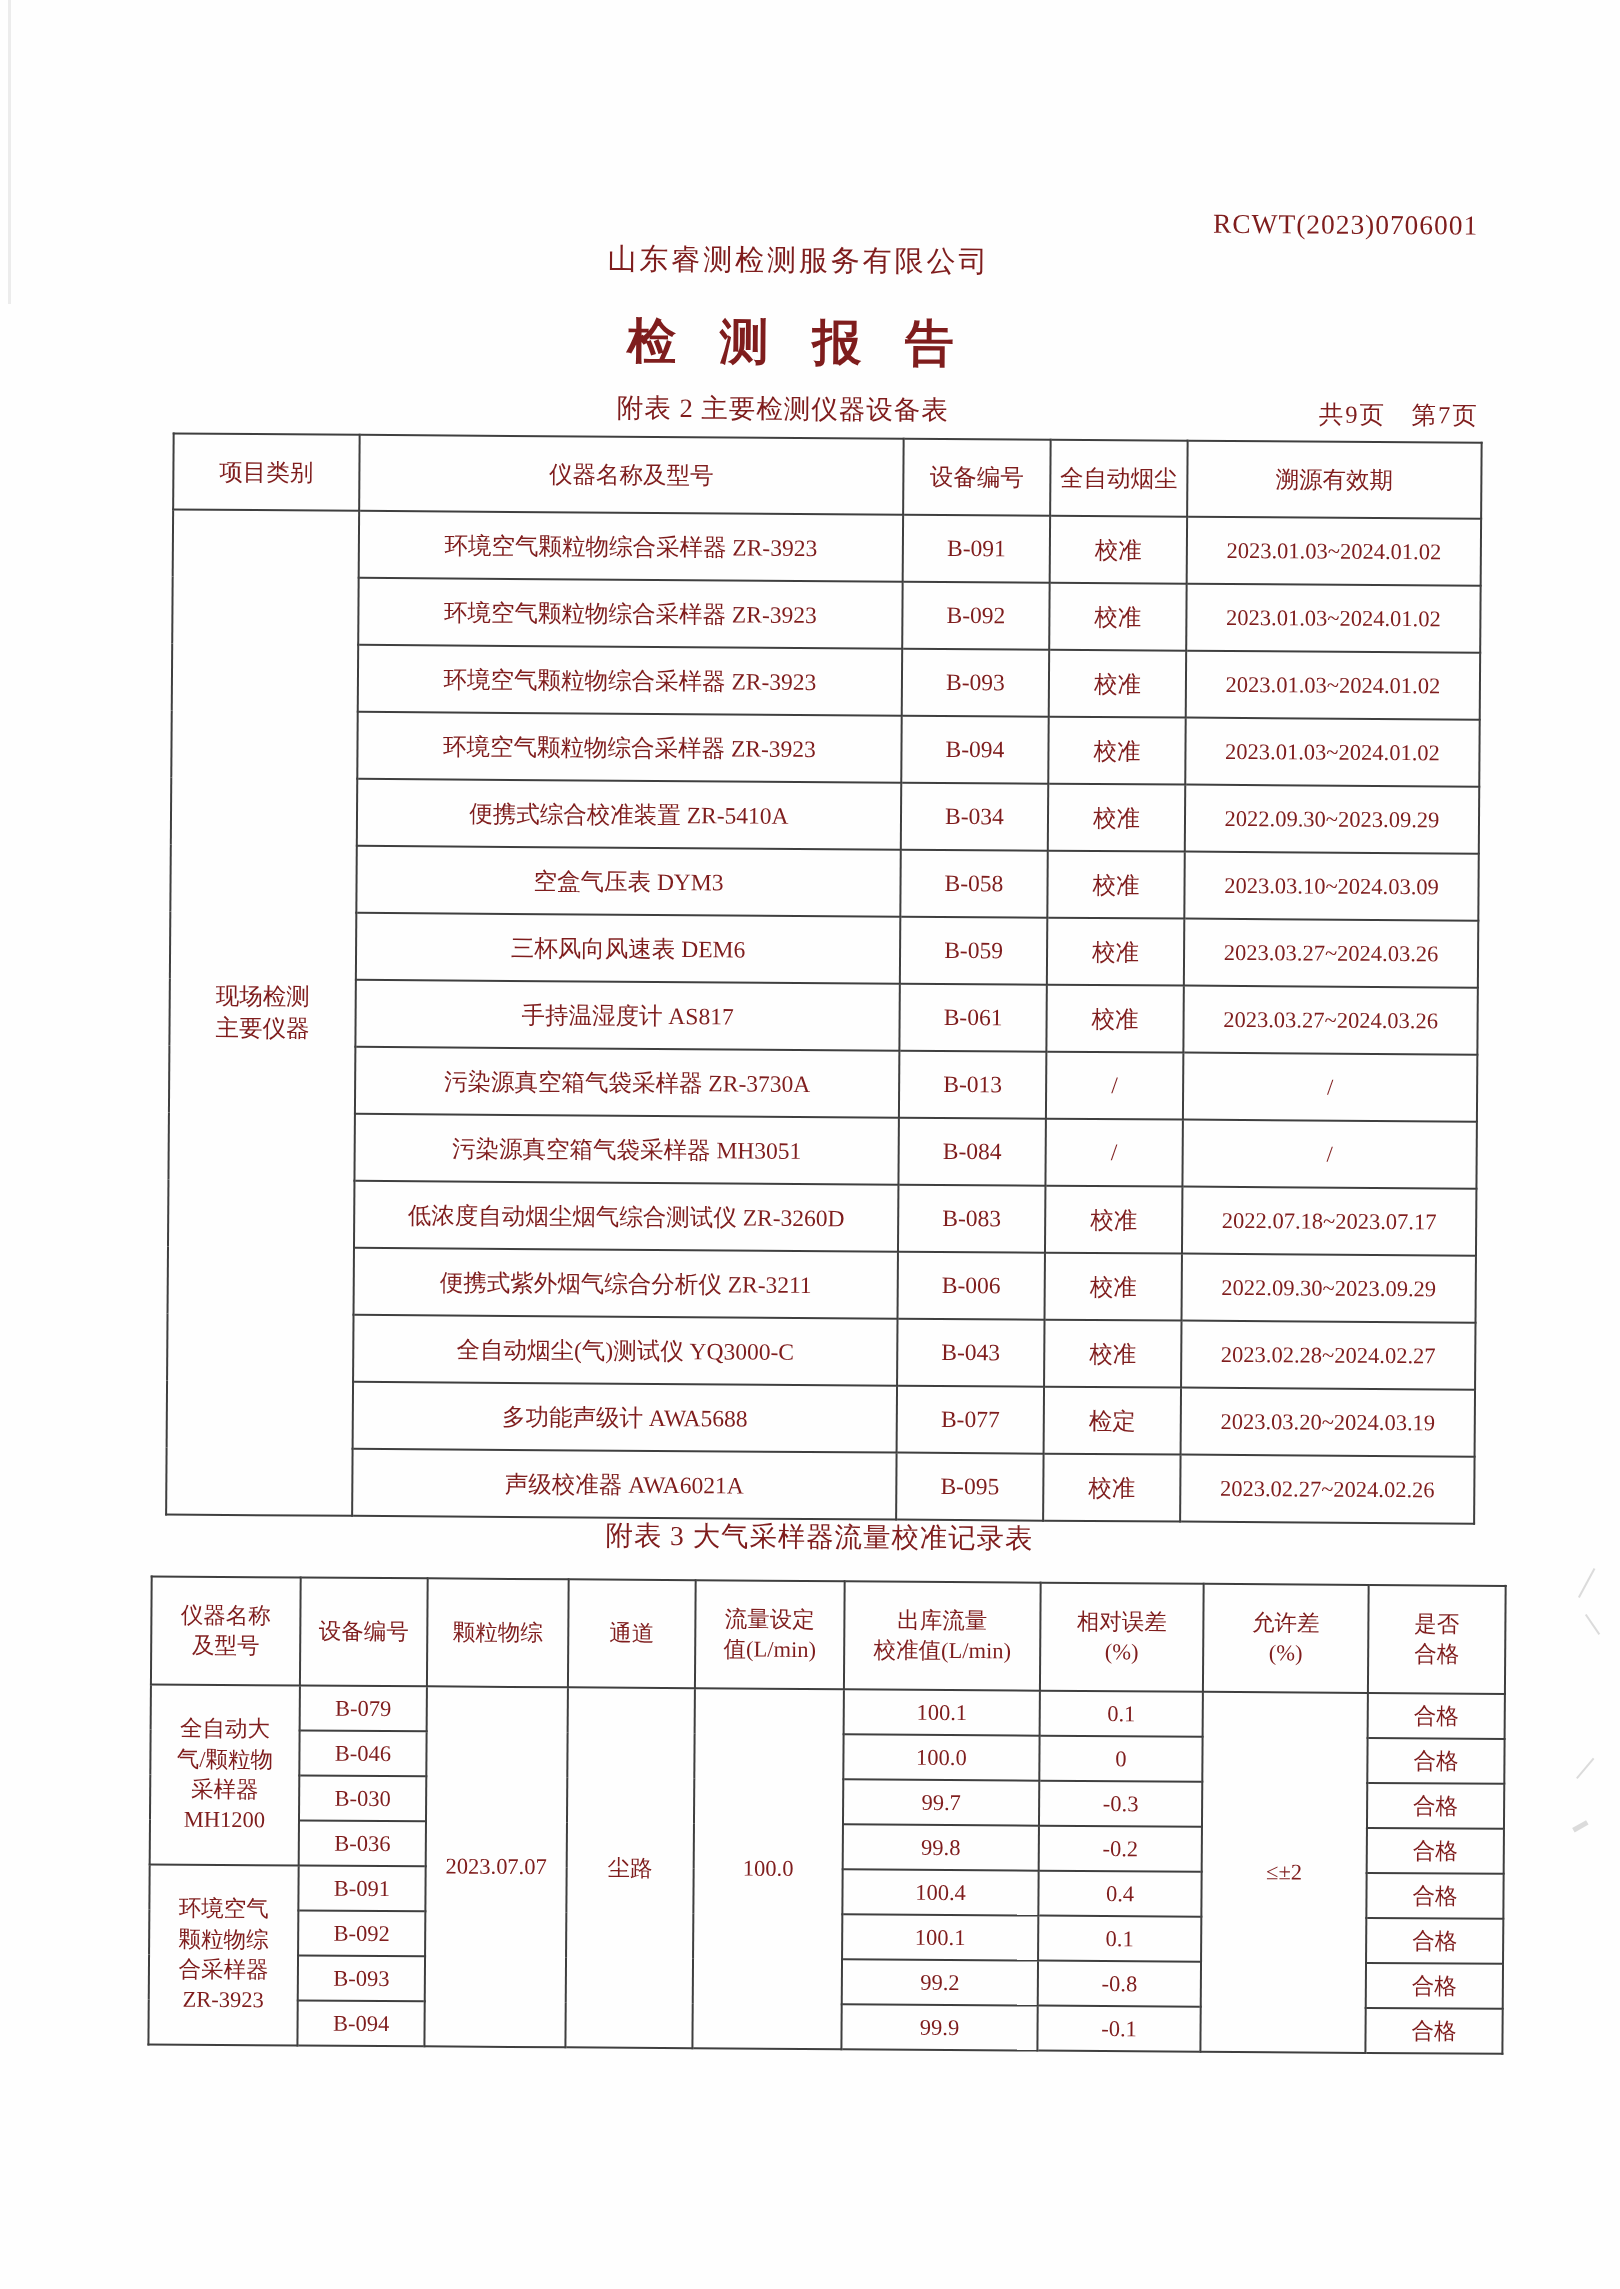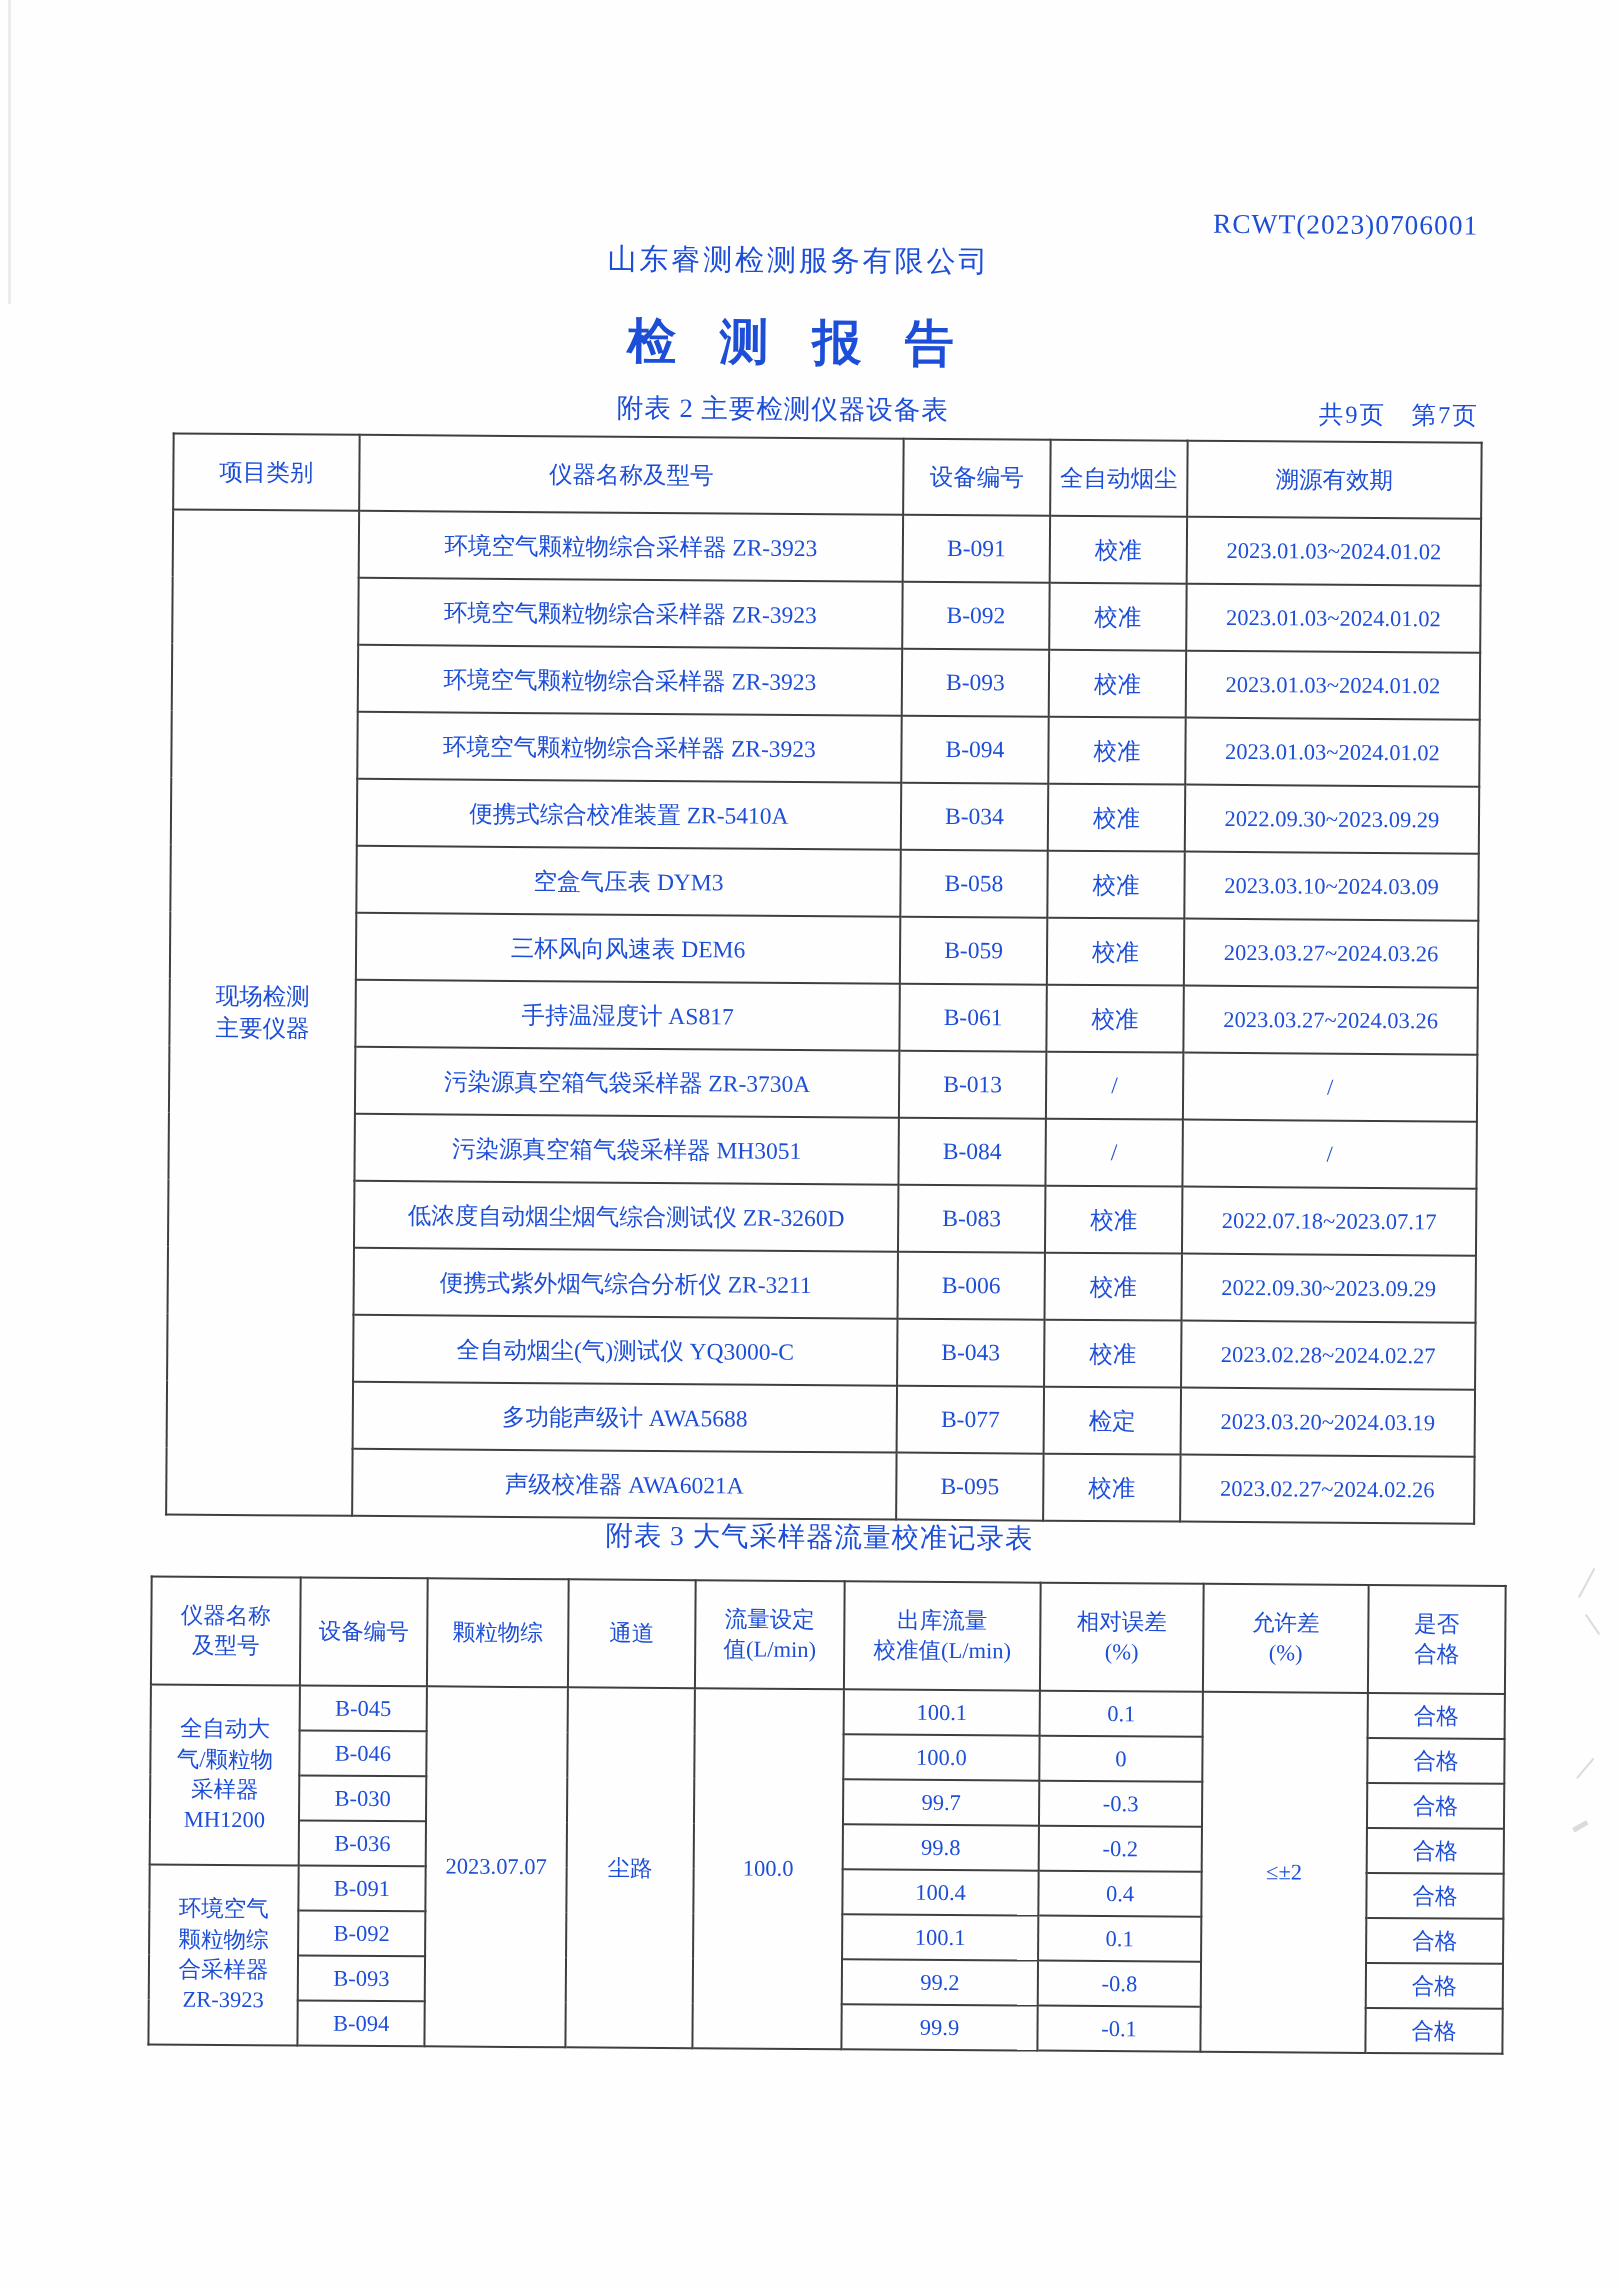--- a/index.html
+++ b/index.html
@@ -1,18 +1,18 @@
 <!DOCTYPE html>
 <html><head>
 <meta charset="utf-8">
 <style>
   html,body{margin:0;padding:0;background:#ffffff;}
   .page{
     position:relative;width:1620px;height:2290px;background:#fefefe;
-    overflow:hidden;color:#1d4ed8;
+    overflow:hidden;color:#7f1d1d;
     font-family:"Liberation Serif","DejaVu Serif",serif;
   }
   .sheet{position:absolute;inset:0;transform:rotate(0.4deg);transform-origin:50% 42%;}
   .report-no{position:absolute;top:206px;right:147px;font-size:27.4px;letter-spacing:1px;}
   .company{position:absolute;top:241px;left:0;width:1588px;text-align:center;font-size:29px;letter-spacing:2.9px;}
   .doc-title{position:absolute;top:310px;left:0;width:1588px;text-align:center;
     font-size:49px;font-weight:bold;letter-spacing:15.7px;}
   .t2-caption{position:absolute;top:391px;left:0;width:1558px;text-align:center;font-size:26.5px;letter-spacing:1px;}
   .page-info{position:absolute;top:394px;right:145px;font-size:24.5px;display:flex;gap:25.5px;letter-spacing:2px;}
   table{border-collapse:collapse;table-layout:fixed;}
@@ -191,21 +191,21 @@
         <th class="pre">允许差
 (%)</th>
         <th class="pre">是否
 合格</th>
       </tr>
       <tr class="data-row">
         <td rowspan="4" class="pre">全自动大
 气/颗粒物
 采样器
 MH1200</td>
-        <td>B-045</td>
+        <td>B-079</td>
         <td rowspan="8" class="date-cell">2023.07.07</td>
         <td rowspan="8">尘路</td>
         <td rowspan="8">100.0</td>
         <td>100.1</td>
         <td>0.1</td>
         <td rowspan="8">≤±2</td>
         <td>合格</td>
       </tr>
       <tr class="data-row">
         <td>B-046</td>

